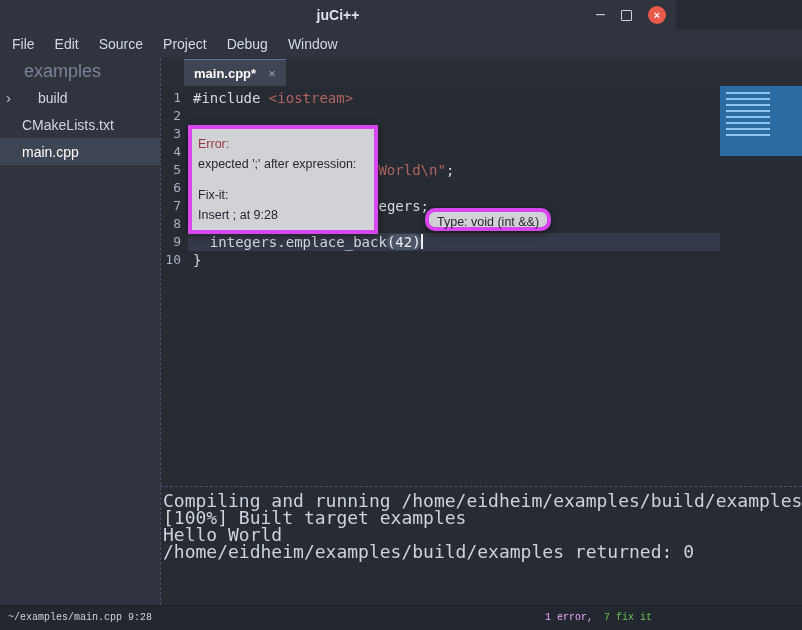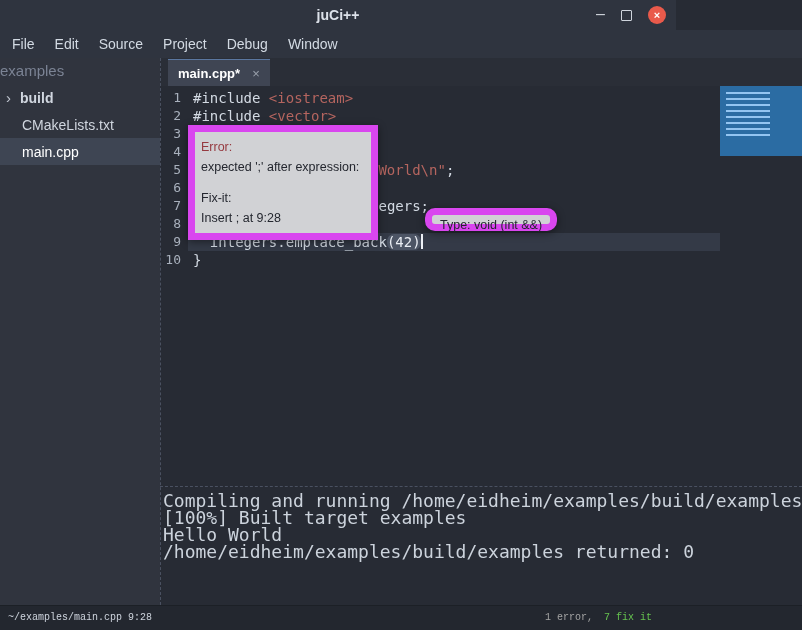--- a/index.html
+++ b/index.html
@@ -16,31 +16,31 @@
   .win-close{width:18px;height:18px;border-radius:50%;background:#e95a4b;color:#fff;font-size:11px;
              font-weight:700;display:flex;align-items:center;justify-content:center;}
 
   
   .menubar{position:absolute;left:0;top:30px;width:802px;height:28px;background:#2f343f;
            display:flex;align-items:center;padding-left:2px;box-sizing:border-box;}
   .menu-item{color:#d3dae3;font-size:14px;padding:0 10px;}
 
   
   .sidebar{position:absolute;left:0;top:58px;width:160px;height:547px;background:#30343e;}
-  .tree-header{height:26px;line-height:26px;padding-left:0;color:#7b8394;font-size:15px;}
+  .tree-header{height:26px;line-height:26px;padding-left:24px;color:#7b8394;font-size:18px;}
   .tree-item{height:27px;display:flex;align-items:center;color:#d0d6df;font-size:14px;}
   .tree-item.selected{background:#3e4553;color:#ffffff;}
   .chevron{width:14px;margin-left:6px;color:#c0c6d0;font-size:15px;line-height:1;}
   .tree-label{margin-left:22px;}
-  .chevron + .tree-label{margin-left:0;font-weight:bold;}
+  .chevron + .tree-label{margin-left:18px;}
 
   
   .tabbar{position:absolute;left:160px;top:58px;width:642px;height:28px;background:#2a2e37;
           display:flex;align-items:flex-end;}
-  .tab{margin-left:8px;height:27px;background:#3f4553;display:flex;align-items:center;
+  .tab{margin-left:24px;height:27px;background:#3f4553;display:flex;align-items:center;
        padding:0 10px;border-top:1px solid #5b77a0;box-sizing:border-box;}
   .tab-label{color:#ffffff;font-size:13px;font-weight:600;}
   .tab-close{color:#9aa1ac;font-size:13px;margin-left:12px;}
 
   
   .editor{position:absolute;left:160px;top:86px;width:642px;height:400px;background:#272b34;}
   .code-lines{padding-top:3px;font-family:"DejaVu Sans Mono",monospace;font-size:14px;}
   .code-line{display:flex;height:18px;line-height:18px;}
   .ln{width:28px;text-align:right;padding-right:7px;box-sizing:border-box;color:#a9b1bd;
       font-size:13px;flex:none;}
@@ -50,21 +50,21 @@
   .seg-kw{color:#b294bb;}
   .seg-brk{background:#4d5565;border-radius:7px;color:#e9edf3;}
   .caret{display:inline-block;width:2px;height:15px;background:#edf0f5;vertical-align:-2px;}
 
   
   .overview{position:absolute;left:720px;top:86px;width:82px;height:70px;background:#2b6ca3;}
   .overview-lines{position:absolute;left:6px;top:6px;width:44px;height:44px;
      background:repeating-linear-gradient(to bottom,rgba(165,212,255,.85) 0 2px,rgba(0,0,0,0) 2px 6px);}
 
   
-  .tooltip{position:absolute;background:#d1d2d5;border:7px solid #d946ef;color:#24272f;
+  .tooltip{position:absolute;background:#d1d2d5;border:4px solid #d946ef;color:#24272f;
            font-size:12.5px;z-index:6;box-shadow:0 2px 8px rgba(0,0,0,.45);box-sizing:border-box;}
   .error-tooltip{left:188px;top:125px;width:190px;padding:5px 6px;line-height:20px;}
   .error-tooltip div{white-space:nowrap;}
   .tt-error{color:#963a40;}
   .tt-fixit-title{margin-top:11px;}
   .type-tooltip{left:425px;top:208px;height:23px;line-height:21px;padding:0 8px;white-space:nowrap;border-radius:10px;}
 
   
   .terminal{position:absolute;left:160px;top:486px;width:642px;height:119px;background:#272b34;
             border-top:1px dashed #4a5161;box-sizing:border-box;padding:5px 3px;
@@ -73,21 +73,21 @@
 
   
   .vsep{position:absolute;left:160px;top:58px;height:547px;width:0;border-left:1px dashed #4a5161;z-index:4;}
 
   
   .statusbar{position:absolute;left:0;top:605px;width:802px;height:25px;background:#23272f;
              border-top:1px solid #1c2026;box-sizing:border-box;
              font-family:Liberation Mono, monospace;font-size:10px;}
   .status-left{position:absolute;left:8px;top:0;line-height:23px;color:#ced4dd;}
   .status-right{position:absolute;left:545px;top:0;line-height:23px;}
-  .status-error{color:#a3a3a3;}
+  .status-error{color:#f0abfc;}
   .status-fixit{color:#66c34f;margin-left:5px;}
 </style>
 </head>
 <body>
 
 <div class="app">
 
   <div class="titlebar">
     <div class="title">juCi++</div>
     <div class="win-controls">
@@ -130,21 +130,20 @@
   </div>
 
   <div class="editor">
     <div class="code-lines">
         <div class="code-line">
           <span class="ln">1</span>
           <span class="lt"><span class="seg-pl">#include </span><span class="seg-str">&lt;iostream&gt;</span></span>
         </div>
         <div class="code-line">
           <span class="ln">2</span>
-          <span class="lt"><span class="seg-pl">#include </span><span class="seg-str">&lt;vector&gt;</span></span>
         </div>
         <div class="code-line">
           <span class="ln">3</span>
           <span class="lt"></span>
         </div>
         <div class="code-line">
           <span class="ln">4</span>
           <span class="lt"><span class="seg-kw">int</span><span class="seg-pl"> main() {</span></span>
         </div>
         <div class="code-line">

